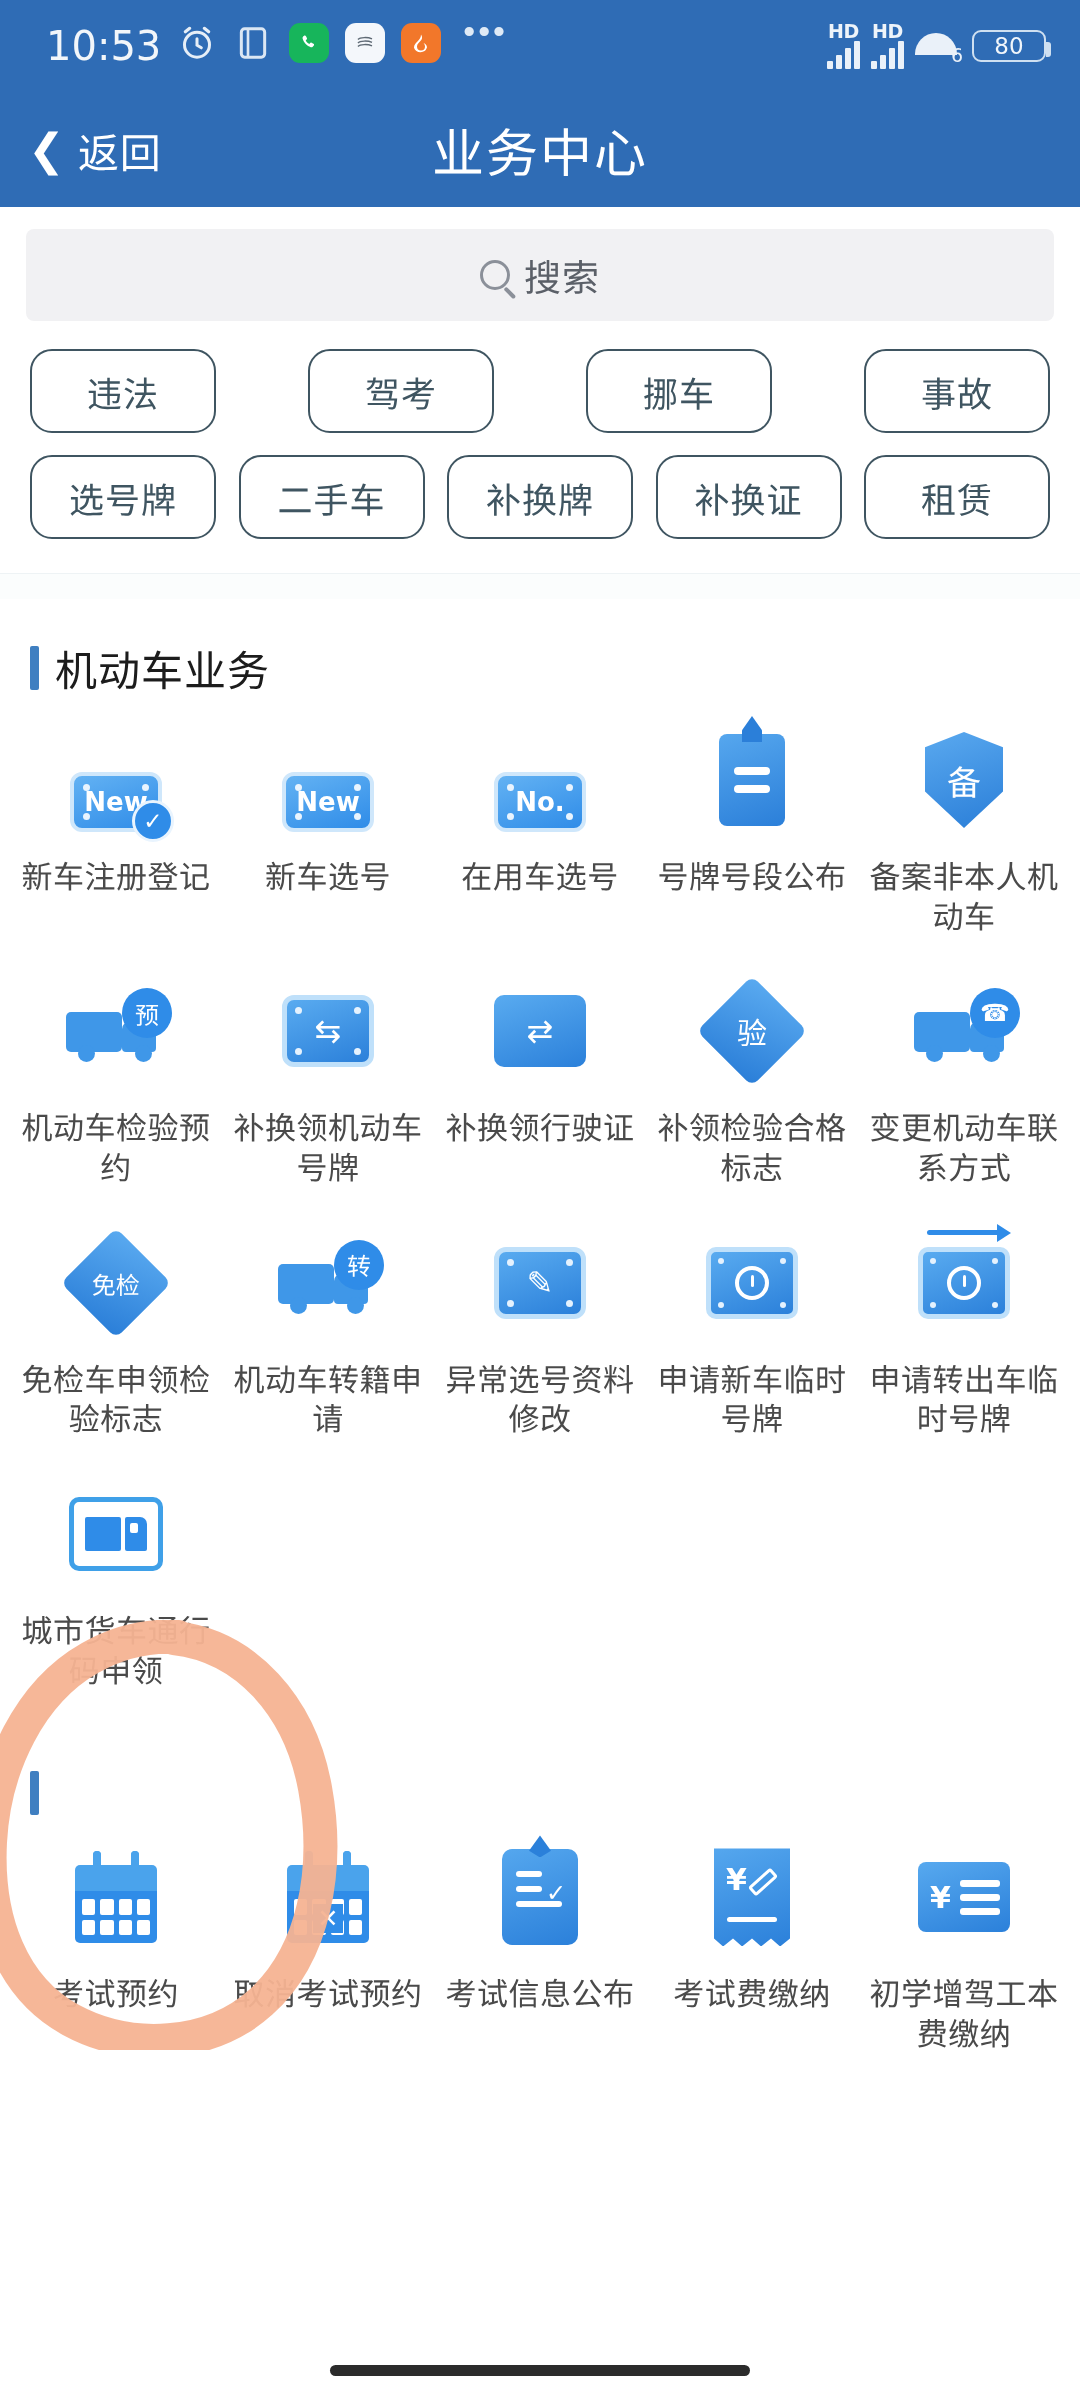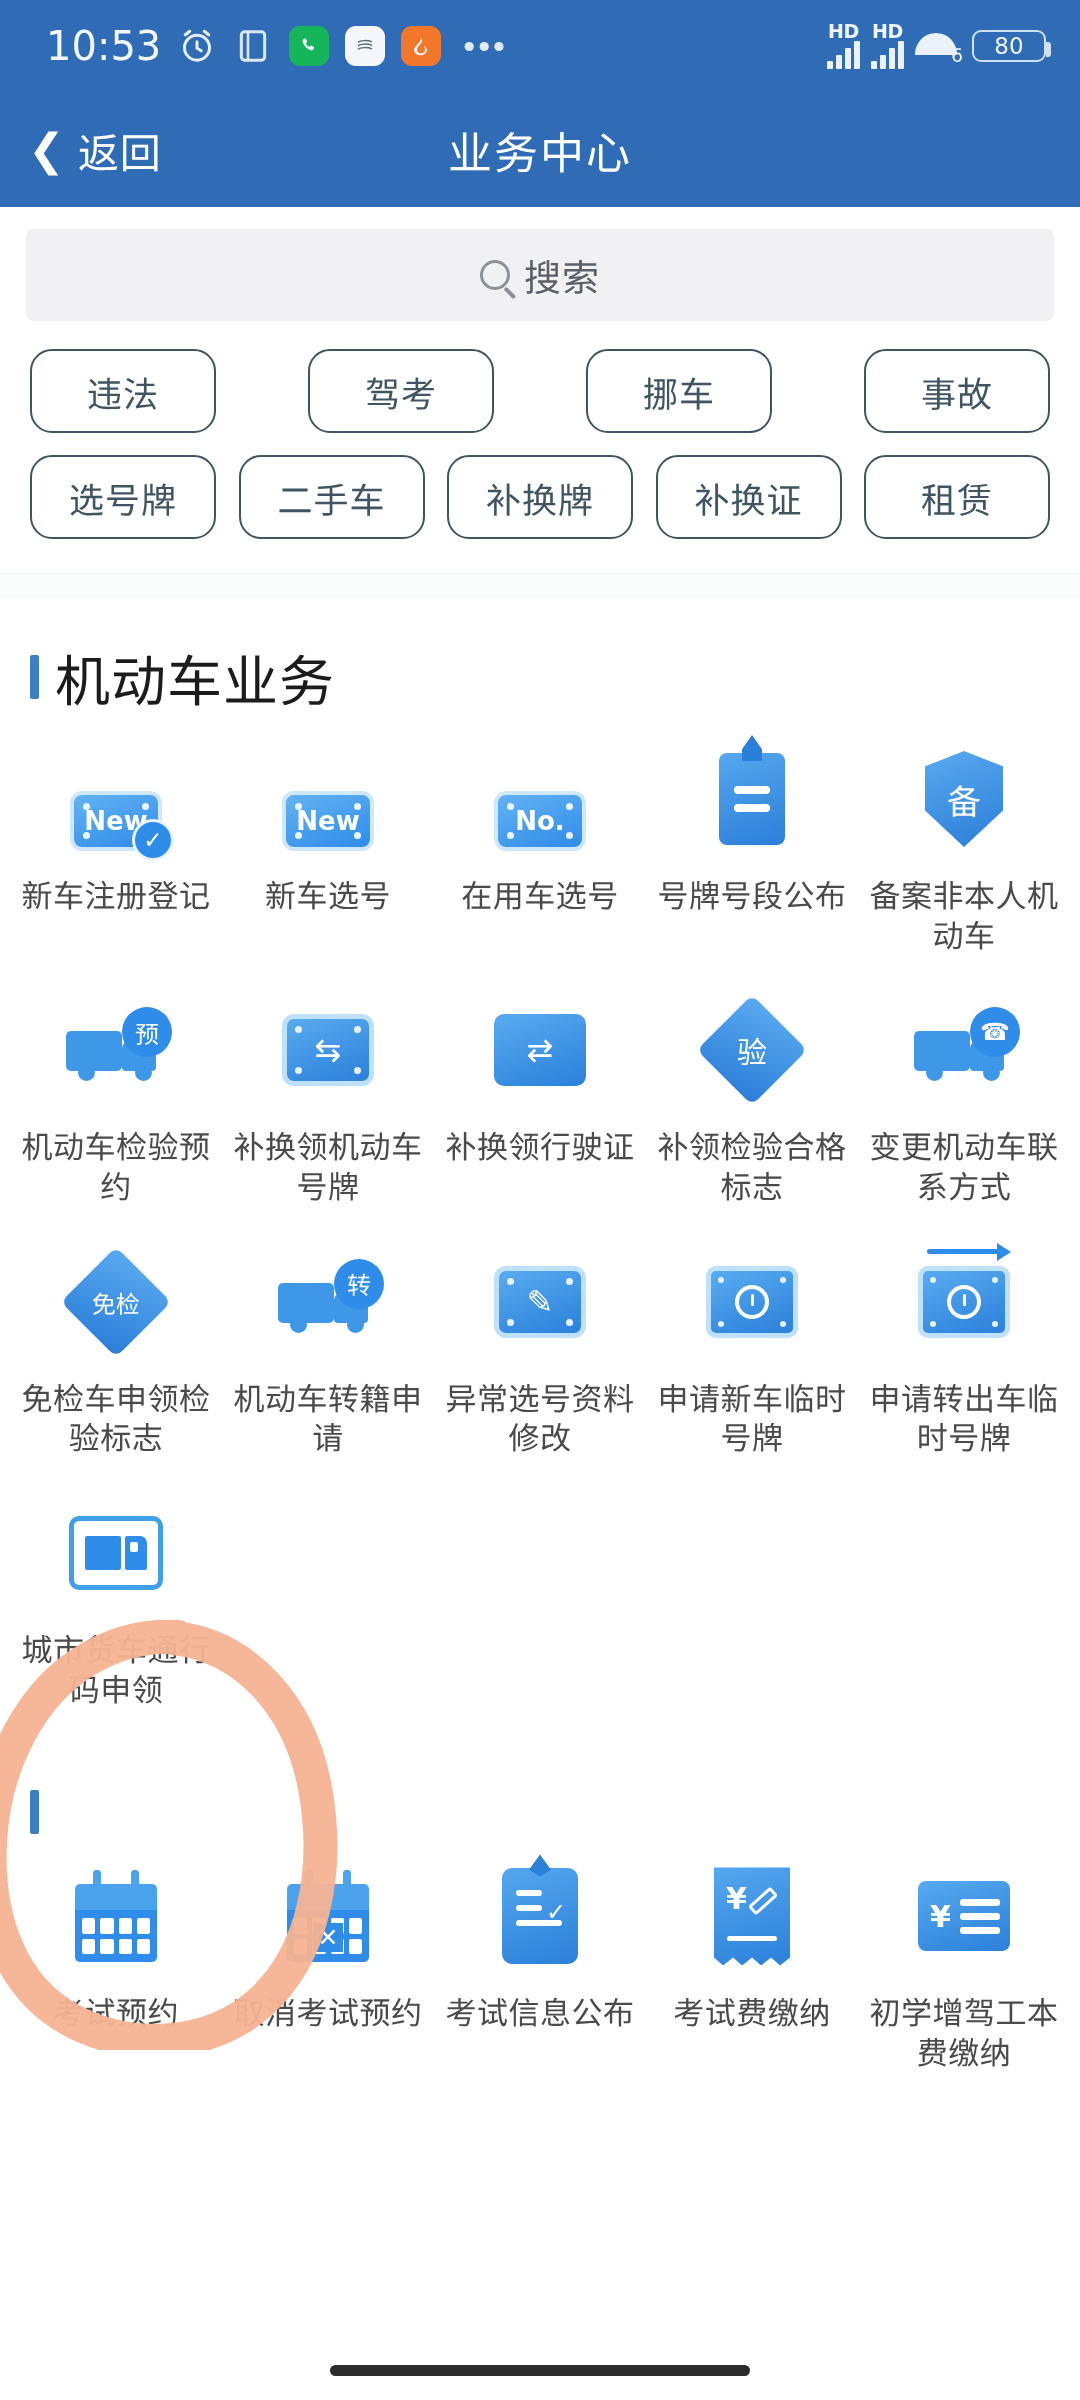--- a/index.html
+++ b/index.html
@@ -11,21 +11,21 @@
   }
   #app { position: relative; width: 1080px; height: 2400px; background: #fff; }
 
   
   .statusbar {
     height: 92px; background: #2f6cb5;
     display: flex; align-items: center;
     padding: 0 34px 0 46px;
     color: #fff;
   }
-  .sb-left { display: flex; align-items: center; gap: 16px; flex: 1; }
+  .sb-left { display: flex; gap: 16px; flex: 1; }
   .sb-time {
     font-size: 40px; font-weight: 500; letter-spacing: 0px;
     color: #f2f6fa; filter: blur(0.6px);
     font-family: "DejaVu Sans", sans-serif;
   }
   .sb-ico { width: 40px; height: 40px; display: block; }
   .sb-appicon {
     width: 40px; height: 40px; border-radius: 11px;
     display: flex; align-items: center; justify-content: center;
     font-size: 24px; color: #fff; overflow: hidden;
@@ -67,21 +67,21 @@
     display: flex; align-items: center;
   }
   .nav-back {
     display: flex; align-items: center; gap: 13px;
     padding-left: 28px; color: #fff;
   }
   .nav-chev { font-size: 44px; line-height: 1; font-weight: 300; color: #fff; }
   .nav-back-label { font-size: 41px; color: #fff; letter-spacing: 1px; }
   .nav-title {
     position: absolute; left: 0; right: 0; text-align: center;
-    font-size: 44px; color: #fff; letter-spacing: 2px; pointer-events: none;
+    font-size: 52px; color: #fff; letter-spacing: 2px; pointer-events: none;
   }
 
   
   .search-zone { background: #fff; padding: 22px 26px 0 26px; }
   .searchbar {
     height: 92px; background: #f1f1f3; border-radius: 8px;
     display: flex; align-items: center; justify-content: center; gap: 14px;
   }
   .mag {
     width: 30px; height: 30px; border: 3.5px solid #8b9099;
@@ -105,21 +105,21 @@
   }
 
   .sect-gap { height: 26px; background: #fbfdfd; border-top: 1px solid #eef3f5; }
 
   
   .sect-head {
     display: flex; align-items: center; gap: 16px;
     padding: 38px 0 30px 30px;
   }
   .sect-bar { width: 9px; height: 44px; background: #3f7fc1; border-radius: 2px; }
-  .sect-title { font-size: 55px; color: #1c1c1c; font-weight: 500; letter-spacing: 1px; }
+  .sect-title { font-size: 42px; color: #1c1c1c; font-weight: 500; letter-spacing: 1px; }
 
   
   .grid { display: flex; flex-wrap: wrap; padding: 0 10px; }
   .cell {
     width: 20%; display: flex; flex-direction: column; align-items: center;
     margin-bottom: 42px;
   }
   .cell .icon-box {
     width: 104px; height: 104px; display: flex; align-items: center; justify-content: center;
     margin-bottom: 26px;

